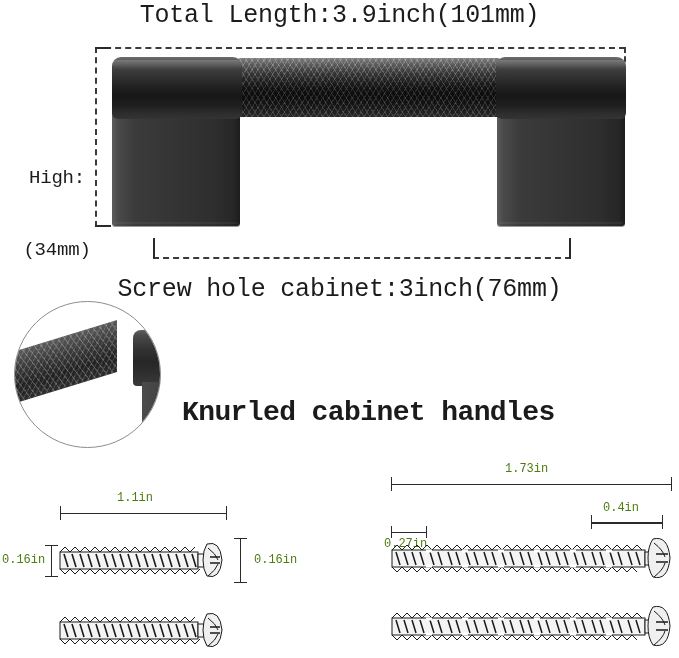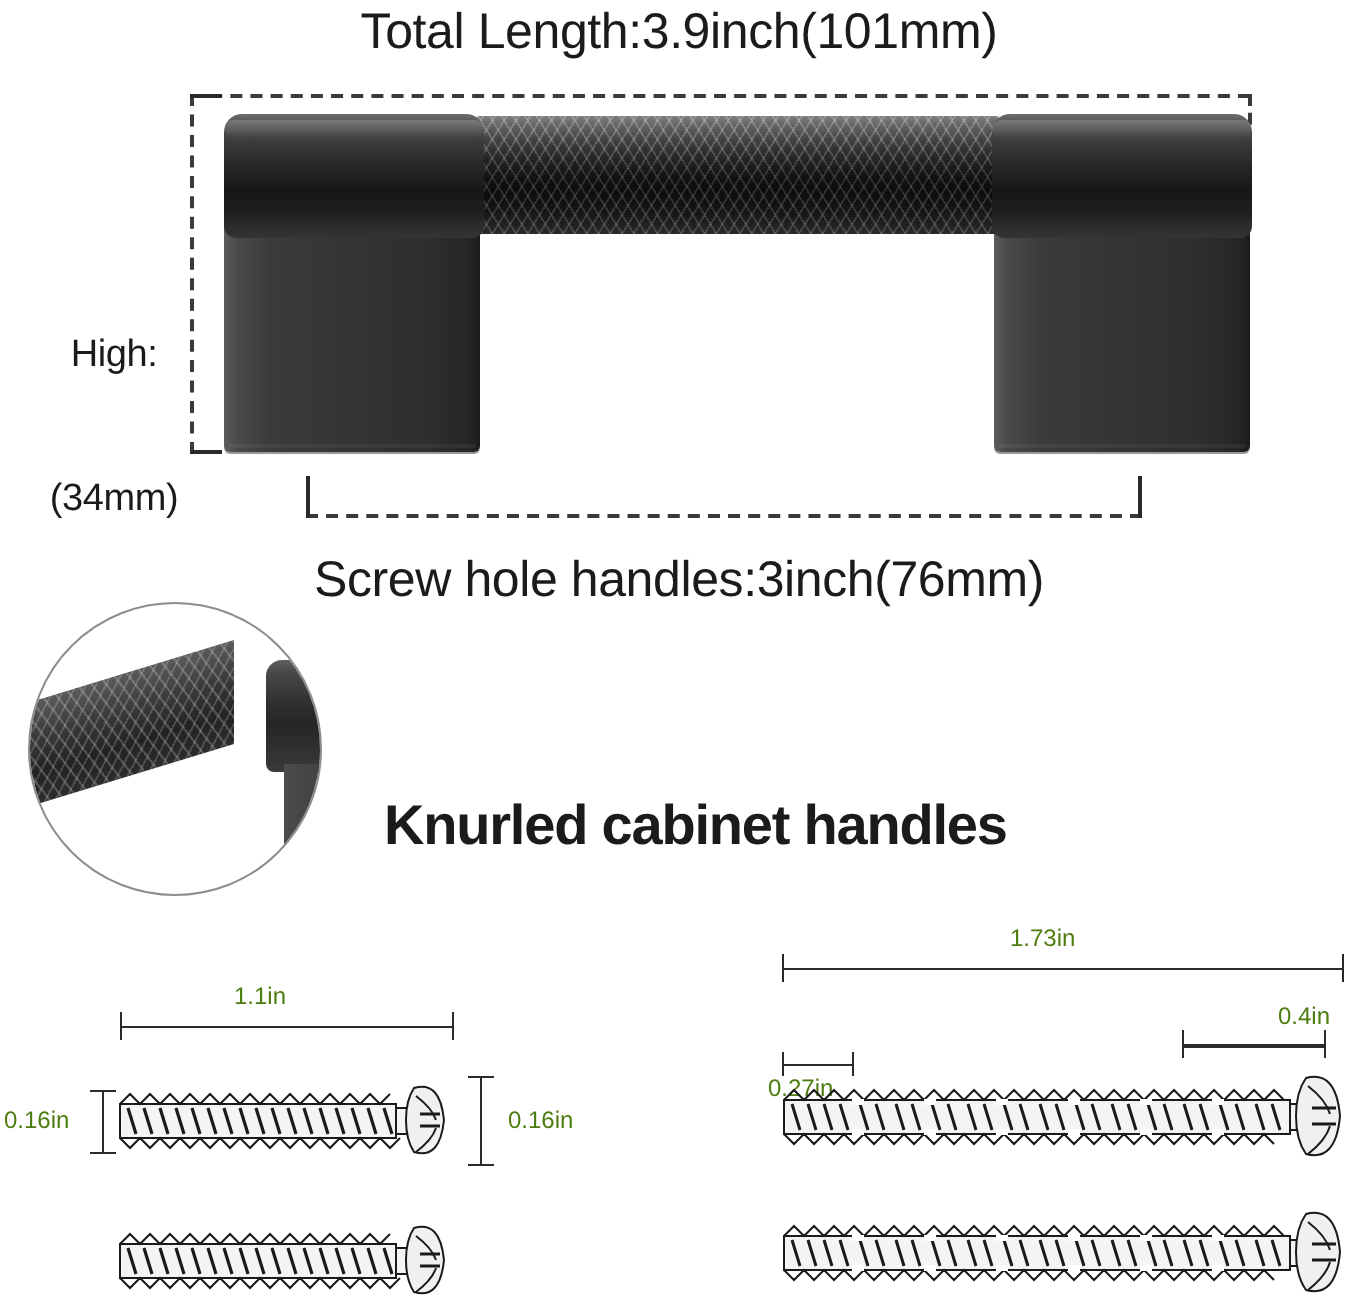--- a/index.html
+++ b/index.html
@@ -14,20 +14,21 @@
     overflow: hidden;
     font-family: "Liberation Sans", sans-serif;
     color: #1b1b1b;
     -webkit-font-smoothing: antialiased;
   }
   .stage {
     position: absolute;
     left: 0; top: 0;
     width: 679px;
     height: 658px;
+    font-family: Liberation Mono, monospace;
   }
 
   
   .txt {
     position: absolute;
     white-space: pre;
     color: #1b1b1b;
     letter-spacing: -0.2px;
   }
 
@@ -47,21 +48,21 @@
   }
   #label-height {
     left: 0; top: 118px;
     width: 90px;
     text-align: center;
     font-size: 19px;
     line-height: 24px;
     margin-left: 12px;
   }
   #product-title {
-    left: 192px; top: 396px;
+    left: 182px; top: 396px;
     font-size: 28px;
     font-weight: bold;
     letter-spacing: -0.6px;
     line-height: 34px;
   }
 
   
   .dash-box {
     position: absolute;
     left: 95px;
@@ -277,21 +278,21 @@
 
     <div class="cap" style="left:496px; top:57px; width:130px; height:62px;">
       <div class="cap-sheen"></div>
     </div>
   </div>
 
   <div id="sh-line"></div>
   <div class="tick" id="sh-tick-left"></div>
   <div class="tick" id="sh-tick-right"></div>
 
-  <div class="txt" id="caption-screw-distance">Screw hole handles:3inch(76mm)</div>
+  <div class="txt" id="caption-screw-distance">Screw hole cabinet:3inch(76mm)</div>
 
   <div id="inset-circle">
     <div class="inset-knurl">
       <div class="knurl-net"></div>
     </div>
     <div class="inset-cap"></div>
     <div class="inset-leg"></div>
   </div>
 
   <div class="txt" id="product-title">Knurled cabinet handles</div>
@@ -356,21 +357,21 @@
     <div class="dim-label" style="left:505px; top:459px;">1.73in</div>
     <div class="dim-line" style="left:391px; top:484px; width:281px;"></div>
     <div class="dim-tick-v" style="left:391px; top:477px; height:14px;"></div>
     <div class="dim-tick-v" style="left:671px; top:477px; height:14px;"></div>
 
     <div class="dim-label" style="left:384px; top:508px;margin-top:26px;">0.27in</div>
     <div class="dim-line" style="left:391px; top:532px; width:36px;"></div>
     <div class="dim-tick-v" style="left:391px; top:526px; height:12px;"></div>
     <div class="dim-tick-v" style="left:426px; top:526px; height:12px;"></div>
 
-    <div class="dim-label" style="left:603px; top:498px;margin-left:36px;">0.4in</div>
+    <div class="dim-label" style="left:603px; top:498px;">0.4in</div>
     <div class="dim-line thick" style="left:591px; top:522px; width:72px;"></div>
     <div class="dim-tick-v" style="left:591px; top:515px; height:14px;"></div>
     <div class="dim-tick-v" style="left:662px; top:515px; height:14px;"></div>
 
     <div class="screw" style="left:390px; top:534px;">
       <svg width="290" height="54" viewBox="0 0 290 54">
         <g fill="none" stroke="#1a1a1a" stroke-width="1">
           <rect x="2" y="16" width="253" height="17" fill="#f4f4f4"></rect>
           <path d="M2 16 l5 -5 l5 5 l5 -5 l5 5 l5 -5 l5 5 l5 -5 l5 5 l5 -5 l5 5 l5 -5 l5 5 l5 -5 l5 5 l5 -5 l5 5 l5 -5 l5 5 l5 -5 l5 5 l5 -5 l5 5 l5 -5 l5 5 l5 -5 l5 5 l5 -5 l5 5 l5 -5 l5 5 l5 -5 l5 5 l5 -5 l5 5 l5 -5 l5 5 l5 -5 l5 5 l5 -5 l5 5 l5 -5 l5 5 l5 -5 l5 5 l5 -5 l5 5 l5 -5 l5 5 l5 -5 l5 5"></path>
           <path d="M2 33 l5 5 l5 -5 l5 5 l5 -5 l5 5 l5 -5 l5 5 l5 -5 l5 5 l5 -5 l5 5 l5 -5 l5 5 l5 -5 l5 5 l5 -5 l5 5 l5 -5 l5 5 l5 -5 l5 5 l5 -5 l5 5 l5 -5 l5 5 l5 -5 l5 5 l5 -5 l5 5 l5 -5 l5 5 l5 -5 l5 5 l5 -5 l5 5 l5 -5 l5 5 l5 -5 l5 5 l5 -5 l5 5 l5 -5 l5 5 l5 -5 l5 5 l5 -5 l5 5 l5 -5 l5 5"></path>

